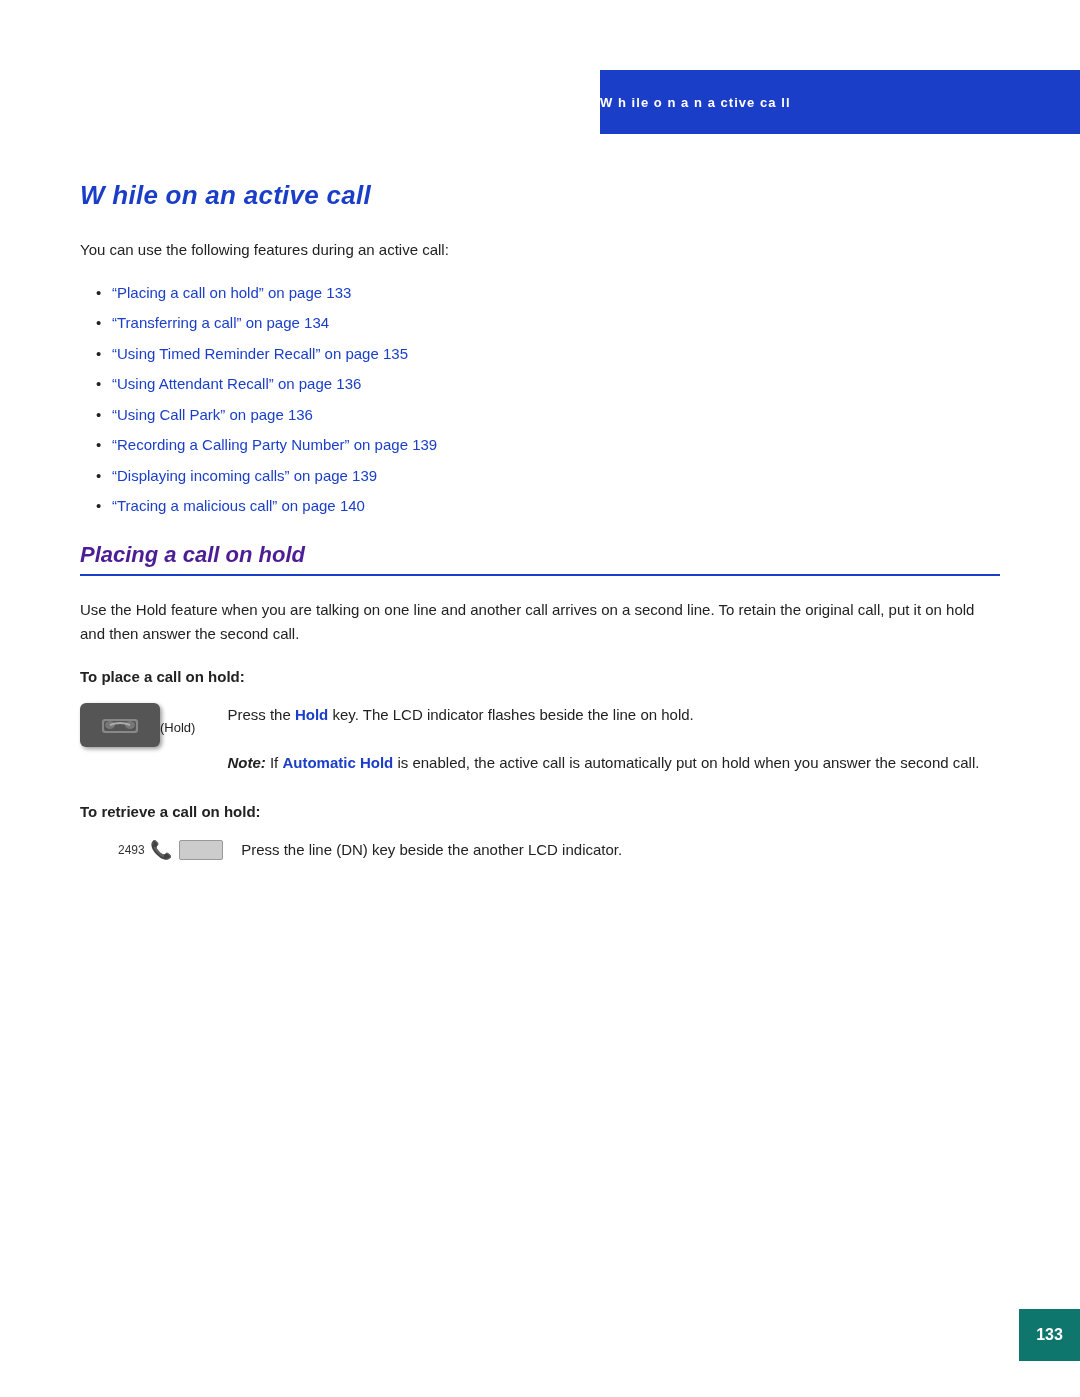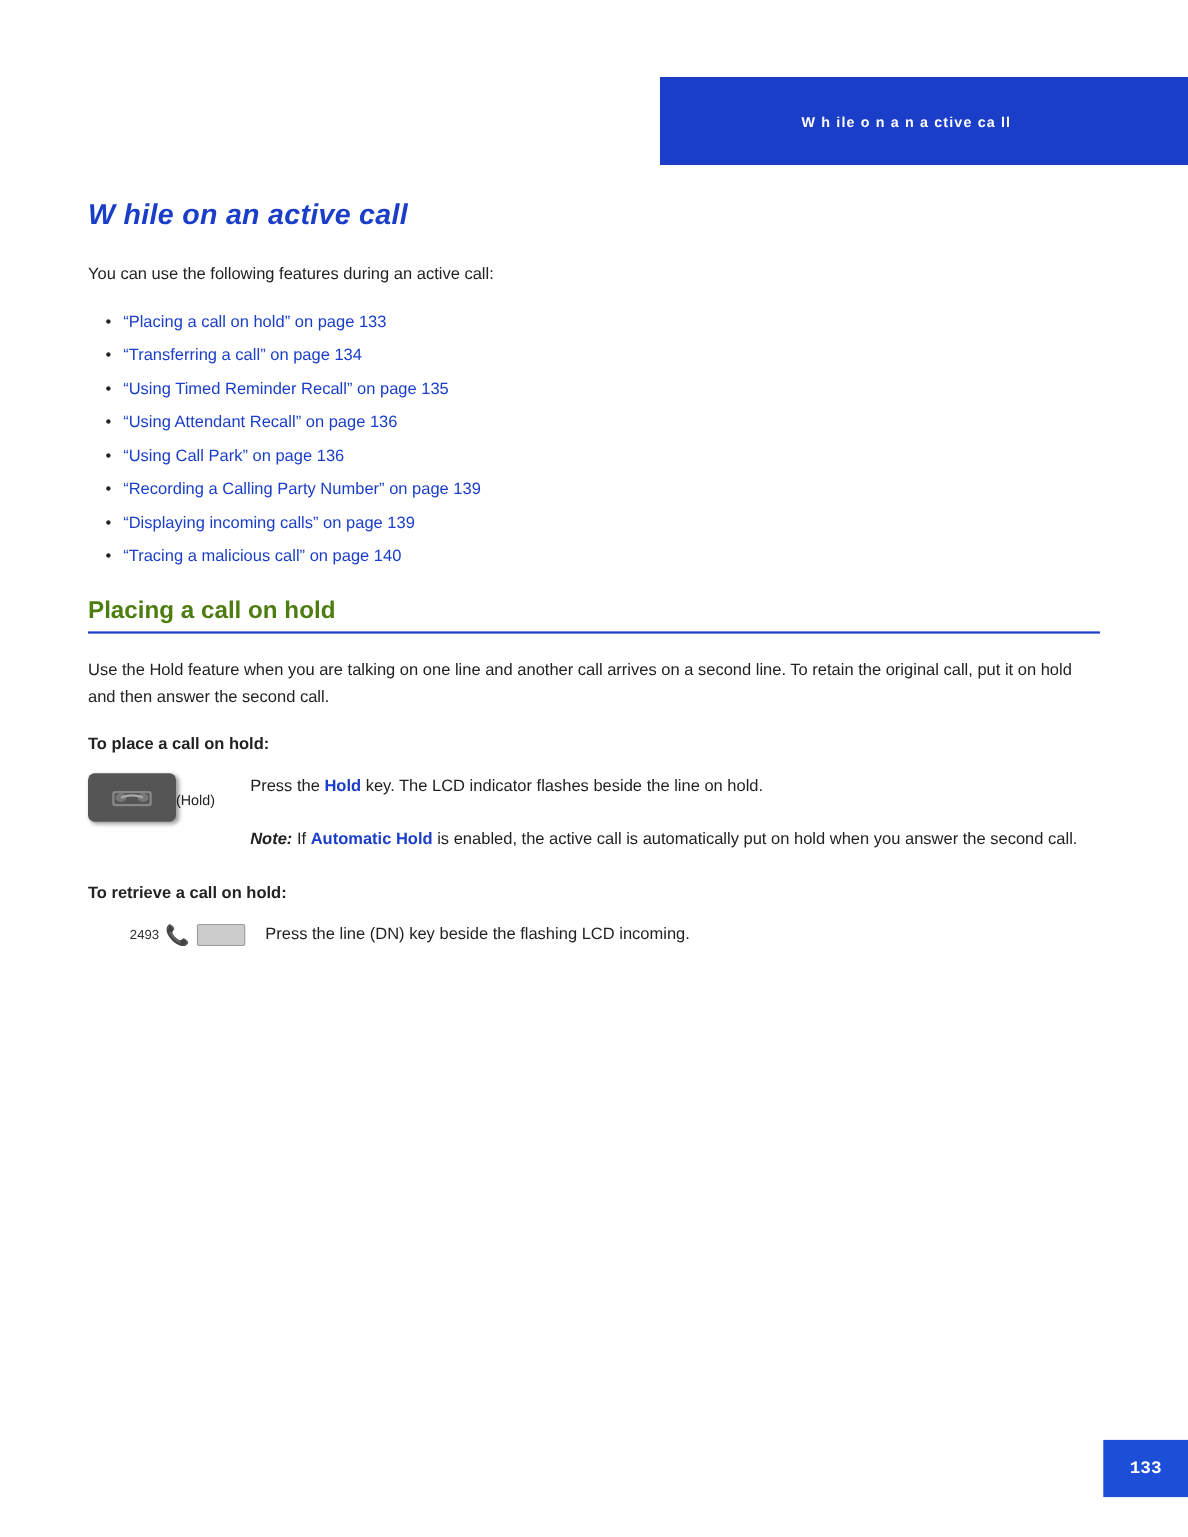--- a/index.html
+++ b/index.html
@@ -17,24 +17,24 @@
       color: #222222;
       position: relative;
     }
 
     .header-banner {
       position: absolute;
       top: 70px;
       right: 0;
       background: #1a3ec8;
       width: 480px;
-      height: 80px;
-      display: flex;
-      align-items: center;
-      justify-content: center;
+      height: 64px;
+      display: flex;
+      align-items: center;
+      justify-content: flex-start;
       padding-right: 32px;
     }
 
     .header-banner-text {
       color: #ffffff;
       font-size: 13px;
       font-weight: bold;
       letter-spacing: 0.08em;
     }
 
@@ -83,21 +83,22 @@
     }
 
     .bullet-list li a {
       color: #1a3ec8;
       text-decoration: none;
     }
 
     .section-title {
       font-size: 22px;
       font-weight: bold;
-      color: #4d7c0f;
+      color: #4c1d95;
+      font-style: italic;
       border-bottom: 2px solid #1a3ec8;
       padding-bottom: 6px;
       margin-bottom: 22px;
     }
 
     .section-body {
       font-size: 15px;
       color: #222222;
       line-height: 1.6;
       margin-bottom: 22px;
@@ -201,27 +202,26 @@
       font-size: 15px;
       color: #222222;
       line-height: 1.6;
       flex: 1;
     }
 
     .page-number-box {
       position: absolute;
       bottom: 36px;
       right: 0;
-      background: #1d4ed8;
-      width: 77px;
+      background: #0f766e;
+      width: 61px;
       height: 52px;
       display: flex;
       align-items: center;
       justify-content: center;
-      font-family: Liberation Mono, monospace;
     }
 
     .page-number-text {
       color: #ffffff;
       font-size: 16px;
       font-weight: bold;
     }
   </style>
 </head>
 <body>
@@ -299,20 +299,20 @@
   </div>
 
   <p class="instruction-label">To retrieve a call on hold:</p>
 
   <div class="retrieve-row">
     <div class="retrieve-phone-area">
       <span class="phone-number">2493</span>
       <span class="phone-icon">📞</span>
       <div class="lcd-bar"></div>
     </div>
-    <p class="retrieve-desc">Press the line (DN) key beside the flashing LCD incoming.</p>
+    <p class="retrieve-desc">Press the line (DN) key beside the another LCD indicator.</p>
   </div>
 
 </div>
 
 <div class="page-number-box">
   <span class="page-number-text">133</span>
 </div>
 
 </body></html>

